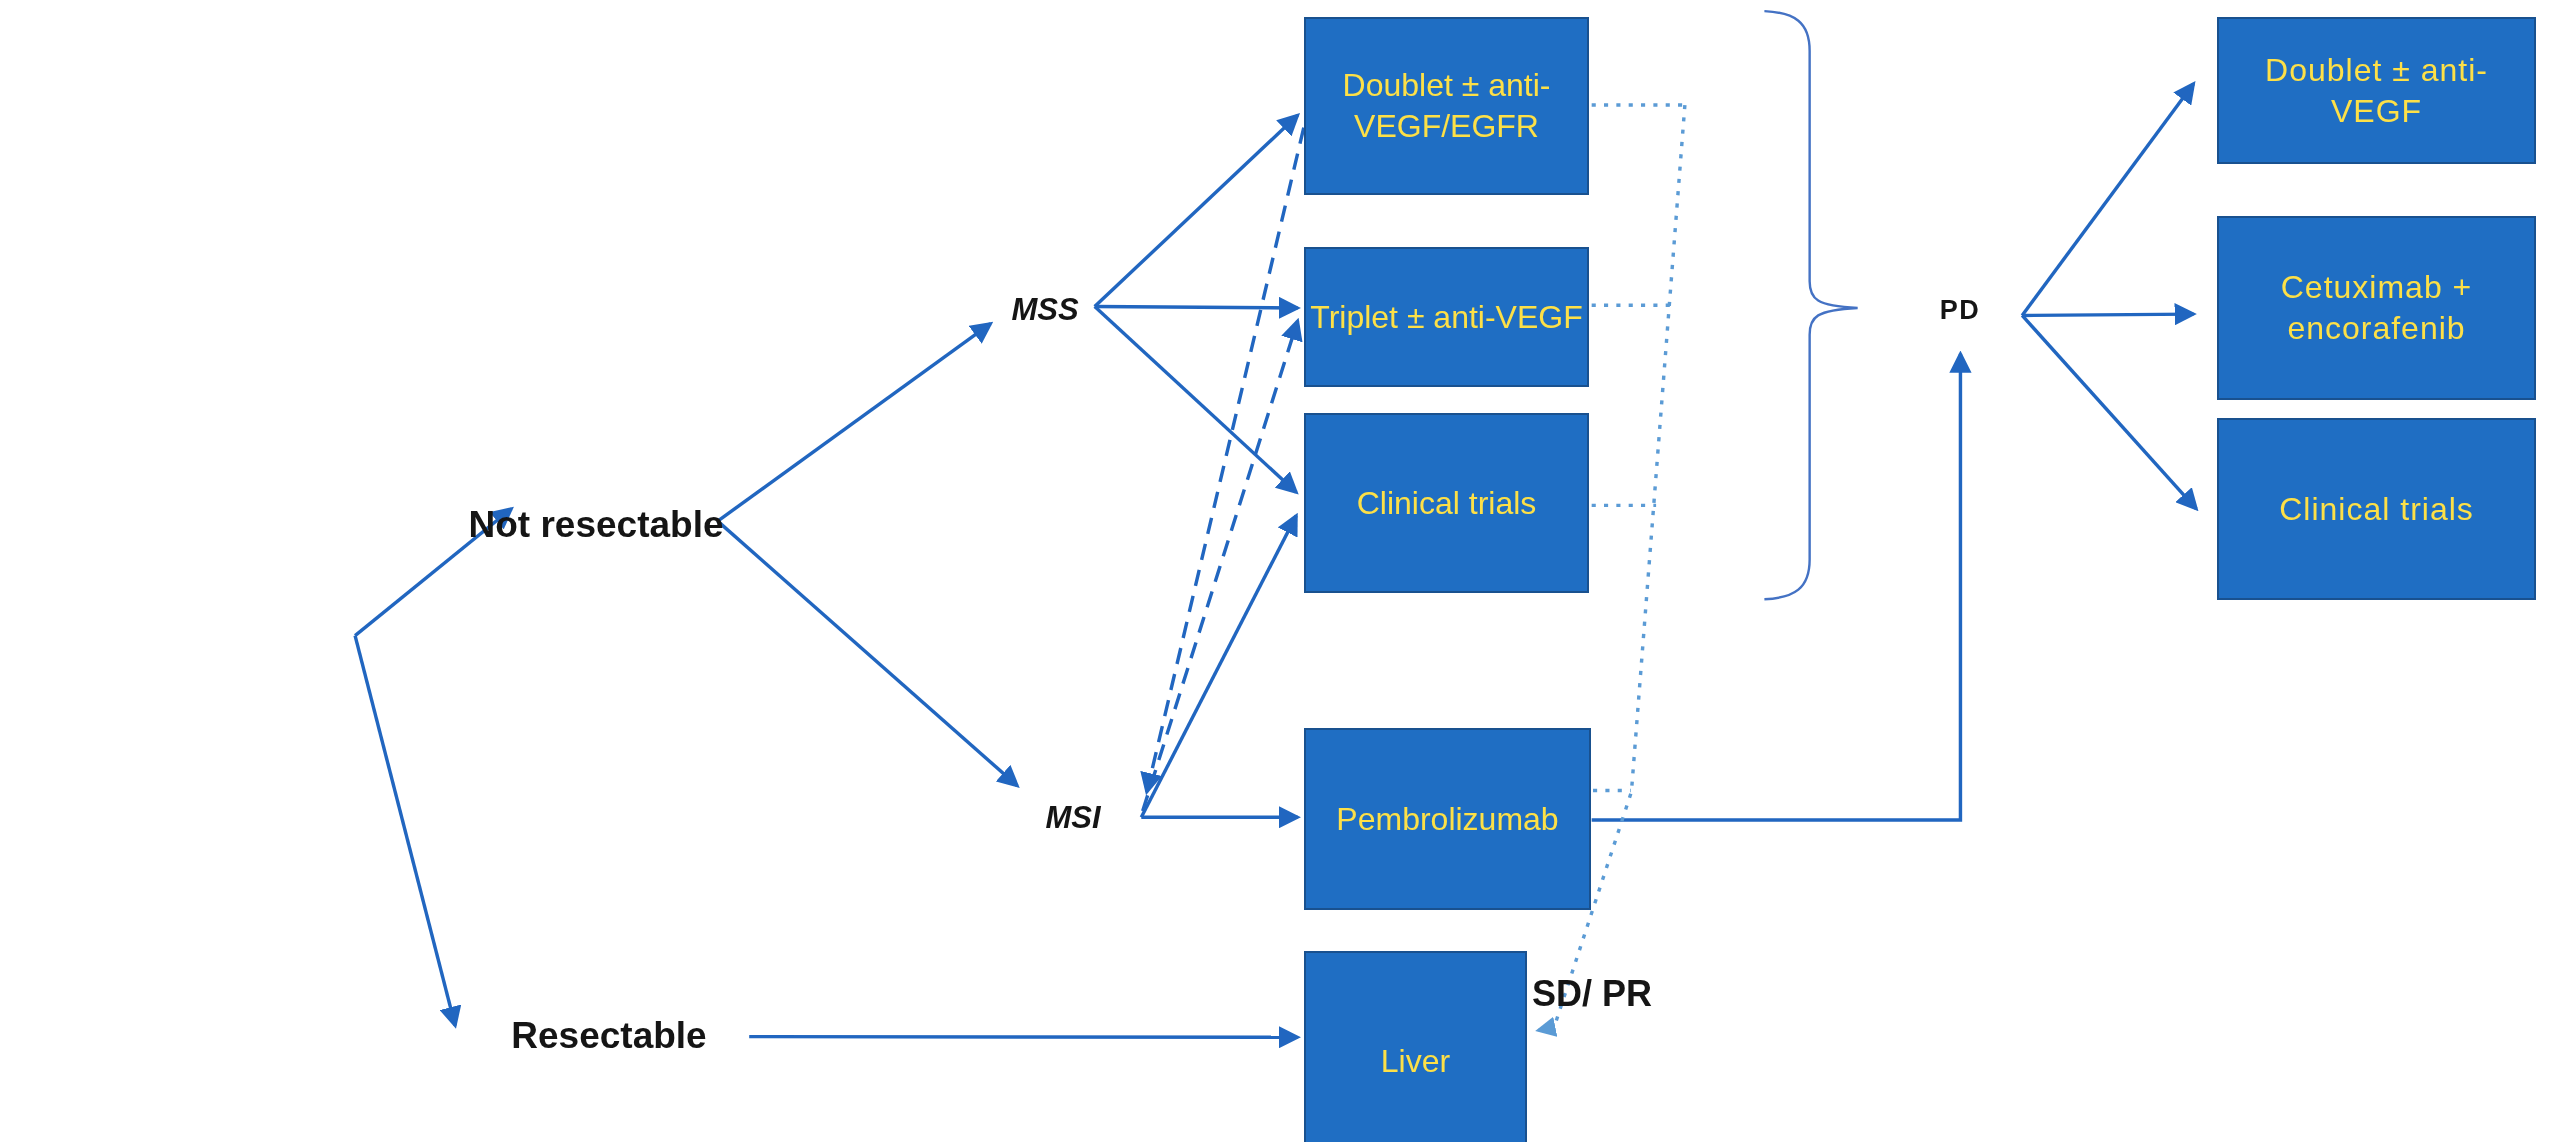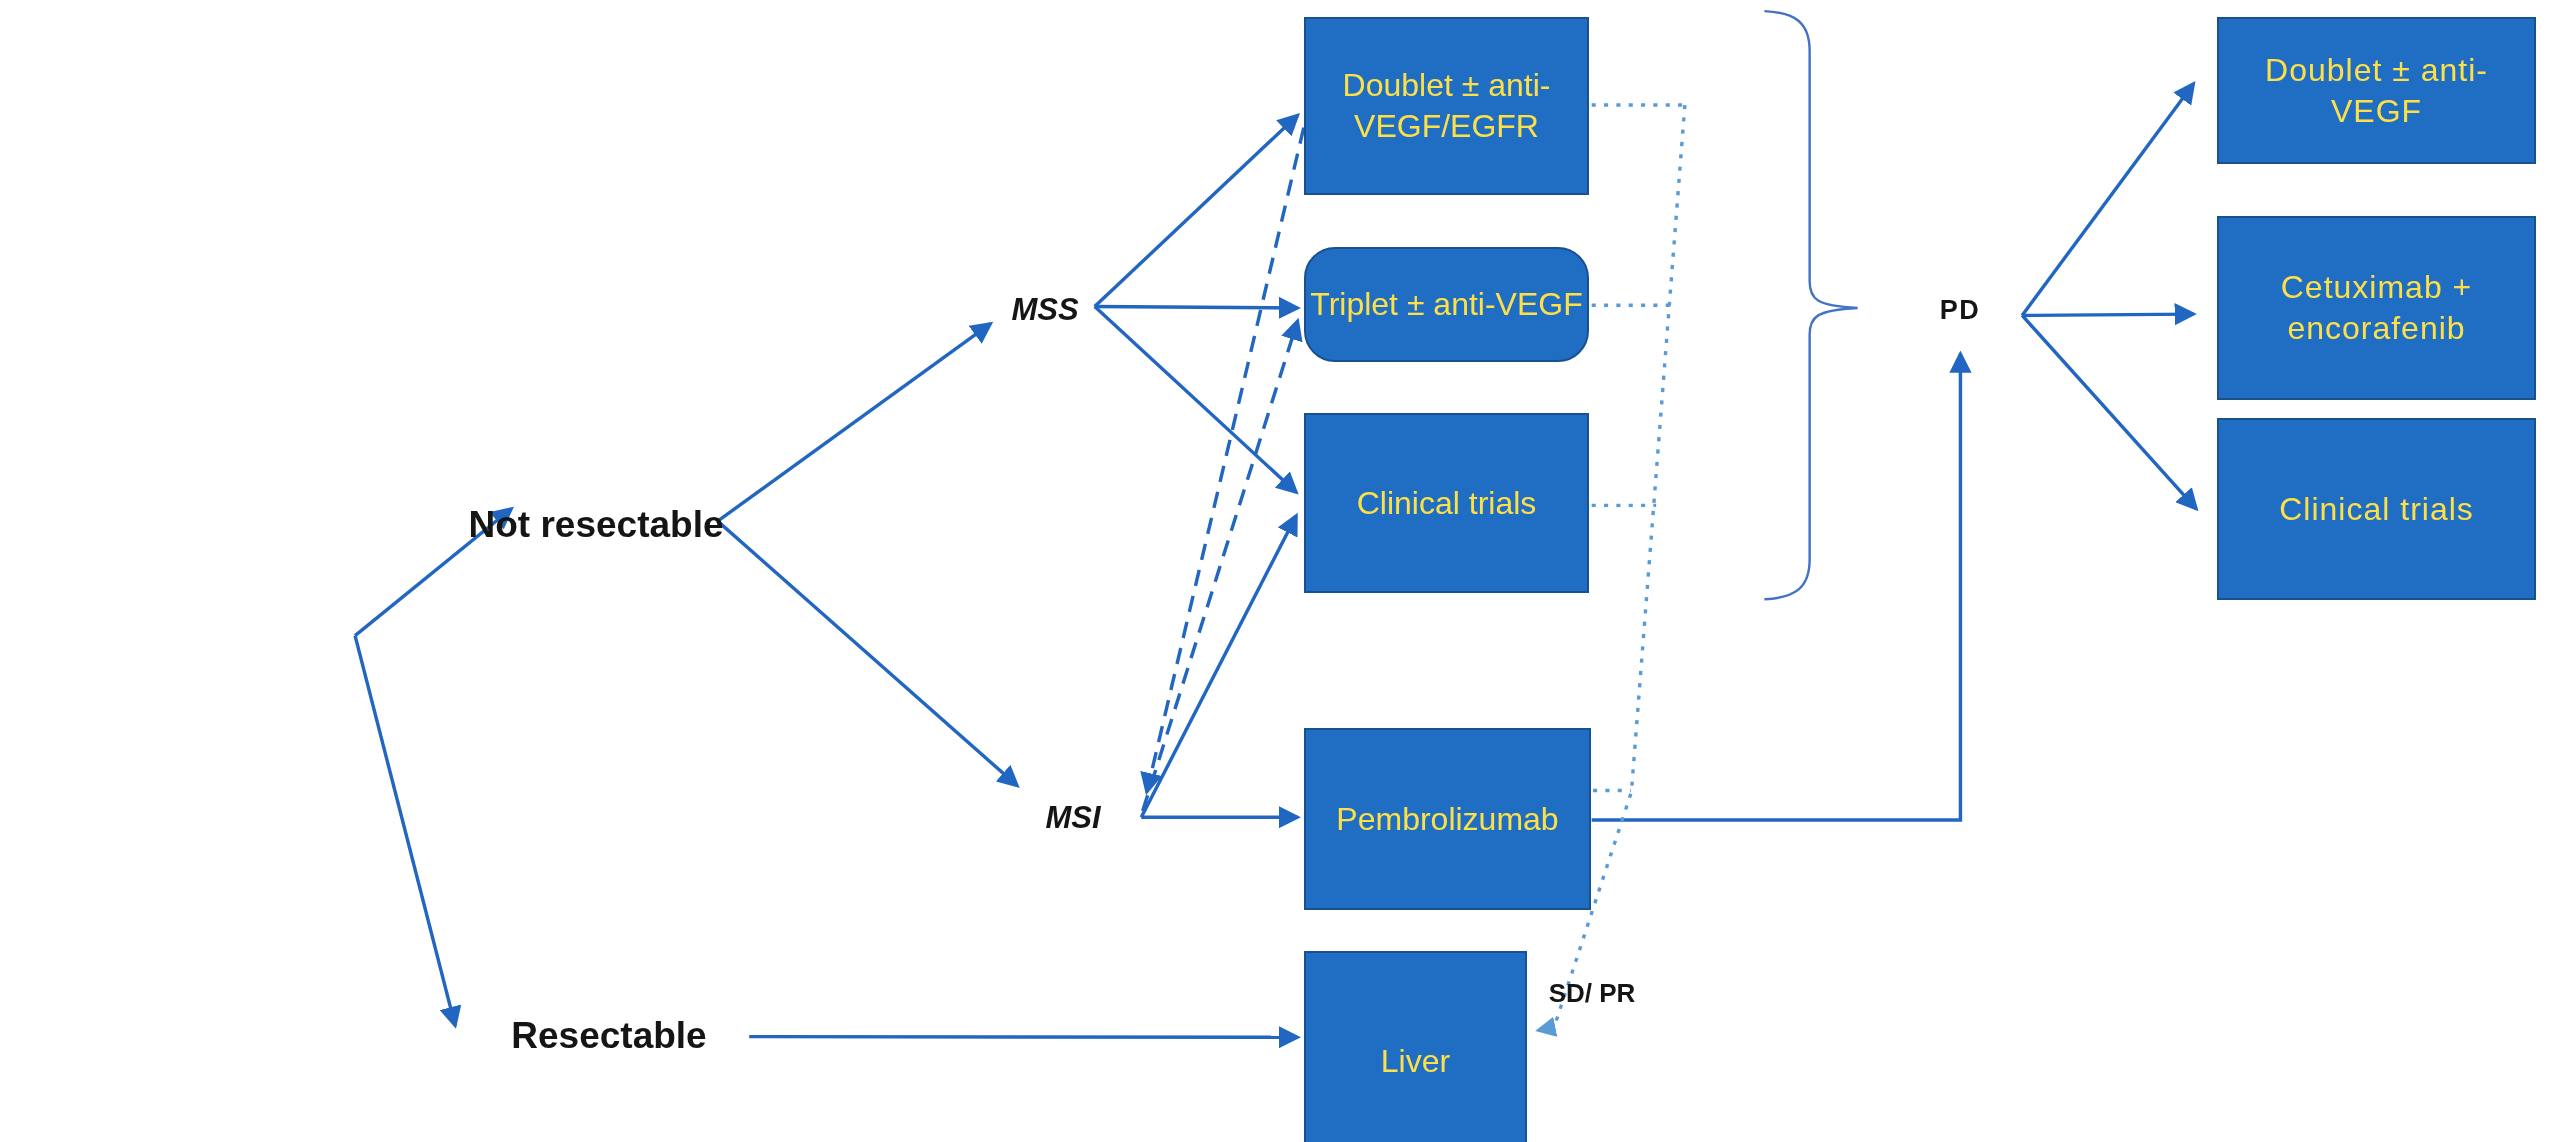--- a/index.html
+++ b/index.html
@@ -18,21 +18,21 @@
   .rt{font-size:32px;letter-spacing:1px;}
   .braf{font-size:34px;}
   .braf .gene{font-style:italic;font-weight:bold;}
   .braf sup{font-style:italic;font-weight:bold;font-size:23px;vertical-align:super;line-height:0;}
   .lbl{
     position:absolute;transform:translate(-50%,-50%);color:#151515;text-align:center;line-height:1.22;white-space:nowrap;
   }
   .lbl.bold{font-weight:bold;font-size:37px;}
   .lbl.bi{font-weight:bold;font-style:italic;font-size:31px;}
   .lbl.pd{font-weight:600;font-size:27px;letter-spacing:1.4px;}
-  .lbl.sd{font-weight:600;font-size:26px;line-height:1.35;}
+  .lbl.sd{font-weight:600;font-size:36px;line-height:1.35;}
 </style>
 </head>
 <body>
 
 <div id="stage">
 
   <svg id="wires" viewBox="0 0 3758 1667" xmlns="http://www.w3.org/2000/svg">
     <defs>
       <marker id="ah" viewBox="0 0 10 10" refX="8.5" refY="5" markerWidth="6.5" markerHeight="6.5" orient="auto-start-reverse">
         <path d="M0,0 L10,5 L0,10 z" fill="#2166C0"></path>
@@ -75,21 +75,21 @@
 
     <path d="M 2574,16 C 2618,18 2640,32 2640,74 L 2640,410 C 2640,436 2650,446 2710,449 C 2650,452 2640,462 2640,488 L 2640,816 C 2640,858 2618,872 2574,874" stroke="#4472C4" stroke-width="3.5" fill="none"></path>
   </svg>
 
 
   <div class="node mid" style="left:1304px;top:17px;width:285px;height:178px;">
     <span class="ln">Doublet ± anti-</span>
     <span class="ln">VEGF/EGFR</span>
   </div>
 
-  <div class="node mid" style="left:1304px;top:247px;width:285px;height:115px;border-radius:31px;">
+  <div class="node mid" style="left:1304px;top:247px;width:285px;height:140px;">
     <span class="ln">Triplet ± anti-VEGF</span>
   </div>
 
   <div class="node mid" style="left:1304px;top:413px;width:285px;height:180px;">
     <span class="ln">Clinical trials</span>
   </div>
 
   <div class="node mid" style="left:1304px;top:728px;width:287px;height:182px;">
     <span class="ln">Pembrolizumab</span>
   </div>

